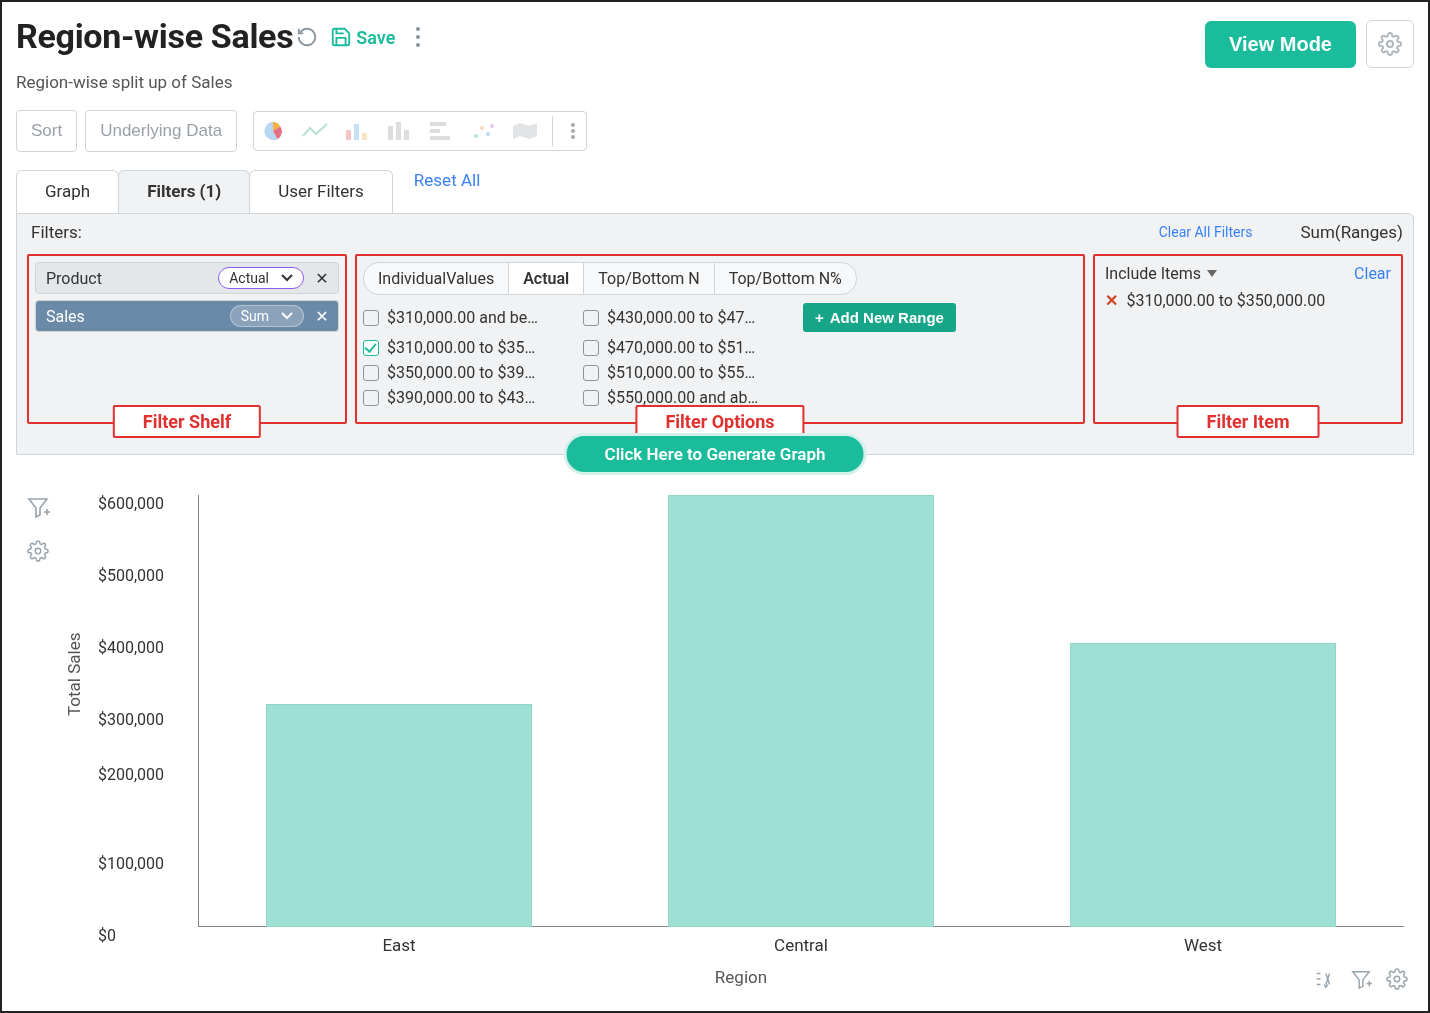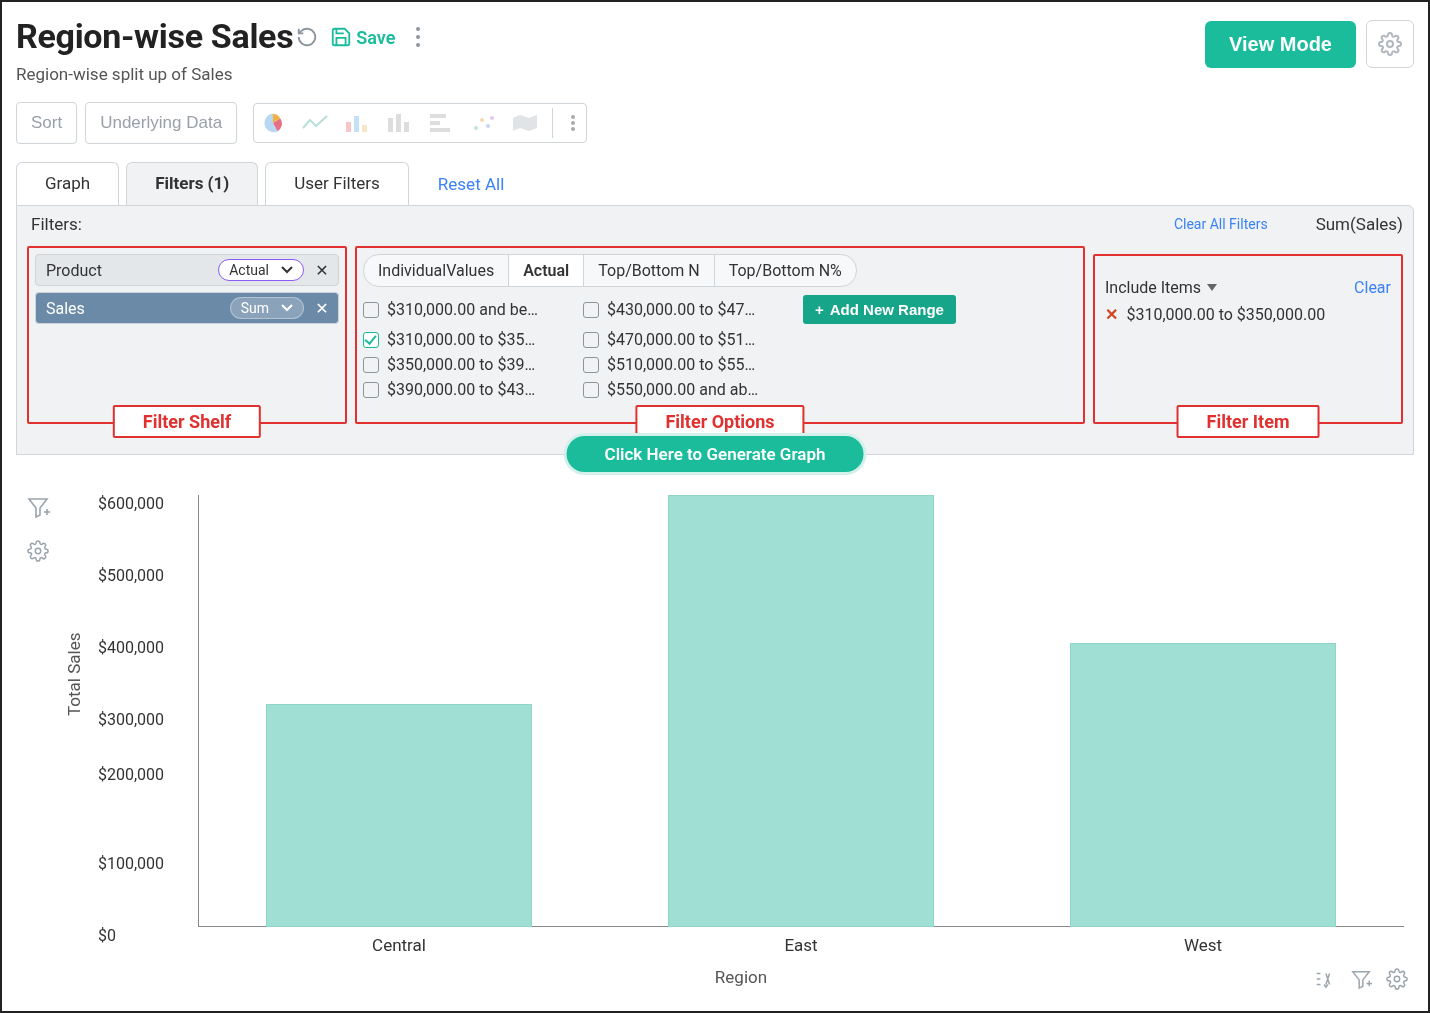--- a/index.html
+++ b/index.html
@@ -42,21 +42,21 @@
   .hdr-title {
     font-size: 34px;
     font-weight: 700;
     color: #222;
     margin: 4px 0 0 0;
     letter-spacing: -0.3px;
   }
   .hdr-sub {
     font-size: 17px;
     color: #555;
-    margin: 8px 0 0 0;
+    margin: 16px 0 0 0;
   }
   .hdr-actions {
     display: flex;
     align-items: center;
     gap: 10px;
     margin-top: 12px;
   }
   .icon-btn {
     width: 26px; height: 26px;
     display: inline-flex; align-items: center; justify-content: center;
@@ -118,22 +118,22 @@
     padding: 4px;
     gap: 12px;
     margin-left: 8px;
   }
   .ct { width: 30px; height: 30px; display:inline-flex;align-items:center;justify-content:center; }
 
   
   .tab-row {
     margin-top: 18px;
     display: flex;
-    align-items: center;
-    gap: 8px;
+    align-items: flex-start;
+    gap: 0;
   }
   .tab {
     border: 1px solid var(--border);
     border-bottom: none;
     padding: 10px 28px 12px 28px;
     font-size: 17px;
     color: #333;
     background: #fff;
     border-radius: 6px 6px 0 0;
     margin-right: -1px;
@@ -460,21 +460,21 @@
     <div class="tab active">Filters  (1)</div>
     <div class="tab">User Filters</div>
     <span class="reset-link">Reset All</span>
   </div>
 
   <div class="filter-panel">
     <div class="fp-top-row">
       <span class="fp-label">Filters:</span>
       <span style="flex:0 0 154px"></span>
       <span class="fp-clearall">Clear All Filters</span>
-      <span class="fp-sum">Sum(Sales)</span>
+      <span class="fp-sum">Sum(Ranges)</span>
     </div>
 
     <div class="cbox">
       <div class="pill-row">
         <span class="pill-name">Product</span>
         <span class="pill-agg">
           <span>Actual</span>
           <svg width="12" height="8" viewBox="0 0 12 8" fill="none" stroke="currentColor" stroke-width="2">
               <polyline points="1 1 6 6 11 1"></polyline>
             </svg>
@@ -538,21 +538,21 @@
           </div>
           <div class="range-item">
             <span class="chk"></span>
             <span>$550,000.00 and ab…</span>
           </div>
           <span></span>
         </div>
       <div class="cbox-label">Filter Options</div>
     </div>
 
-    <div class="cbox" style="padding:18px 8px;margin-top:8px;">
+    <div class="cbox" style="padding:4px 8px;">
       <div class="inc-head">
         <span style="display:inline-flex;align-items:center;gap:6px;">
           <span>Include Items</span>
           <svg width="10" height="7" viewBox="0 0 10 7" fill="#666">
               <polygon points="0,0 10,0 5,7"></polygon>
             </svg>
         </span>
         <span class="inc-clear">Clear</span>
       </div>
       <div class="inc-item">
@@ -593,22 +593,22 @@
               <div class="bar" style="height: 51.6667%;"></div>
             </div>
             <div class="bar-cell">
               <div class="bar" style="height: 100%;"></div>
             </div>
             <div class="bar-cell">
               <div class="bar" style="height: 65.8333%;"></div>
             </div>
           </div>
         <div class="xcat" id="xcat">
+            <span>East</span>
             <span>Central</span>
-            <span>East</span>
             <span>West</span>
           </div>
       <span class="ytick" style="bottom: 26px;">$0</span>
           <span class="ytick" style="bottom: 98px; text-align: right;">$100,000</span>
           <span class="ytick" style="bottom: 187px;">$200,000</span>
           <span class="ytick" style="bottom: 242px;">$300,000</span>
           <span class="ytick" style="bottom: 314px;">$400,000</span>
           <span class="ytick" style="bottom: 386px;">$500,000</span>
           <span class="ytick" style="bottom: 458px;">$600,000</span>
         </div>

